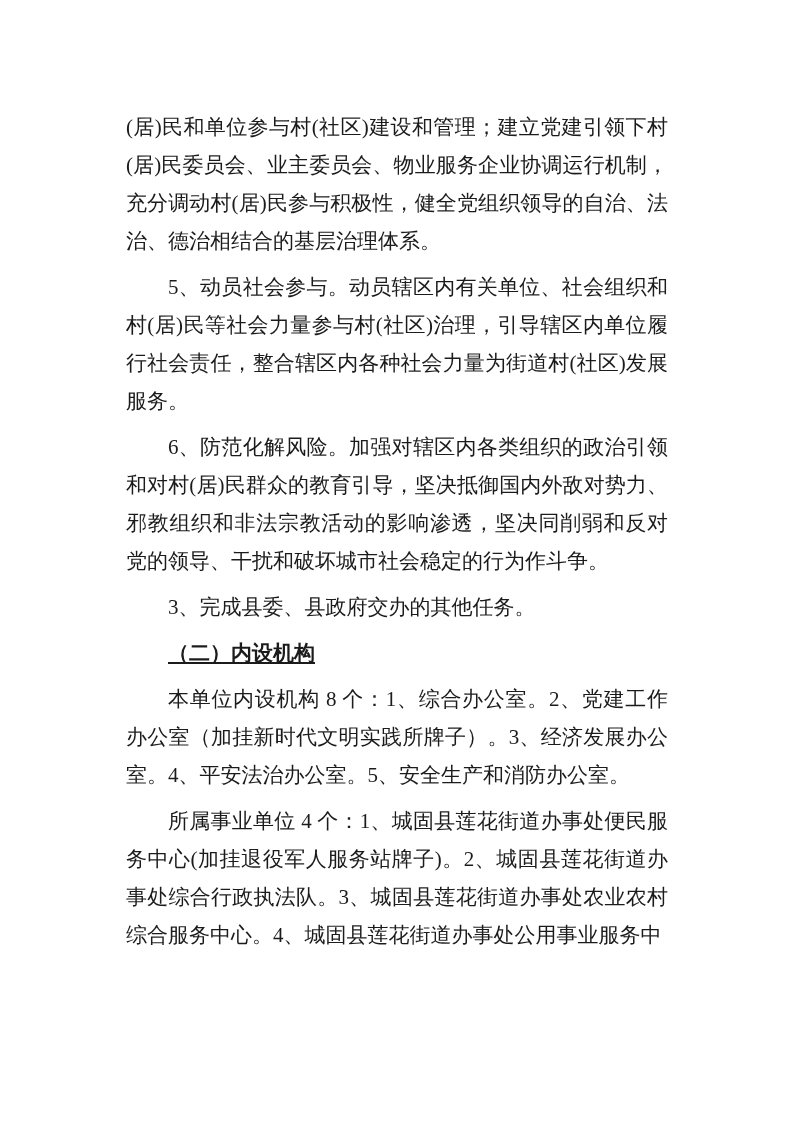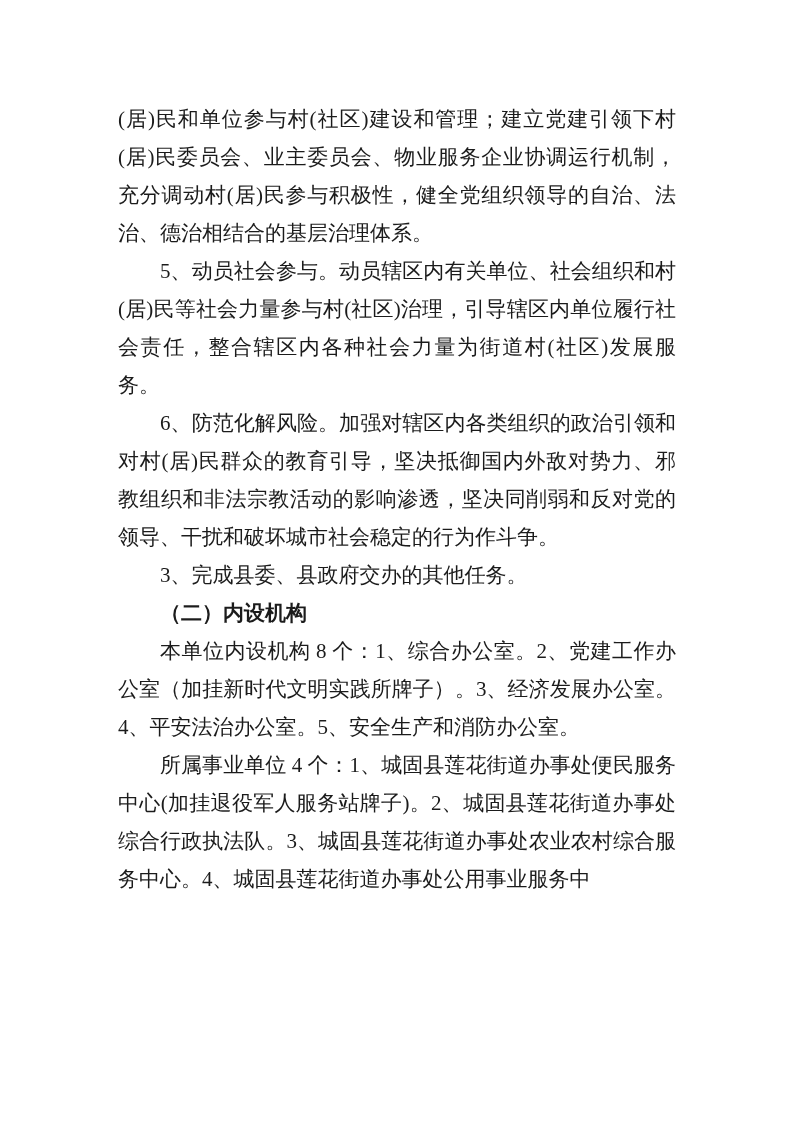--- a/index.html
+++ b/index.html
@@ -19,29 +19,30 @@
   }
   .doc-body {
     font-family: "Liberation Serif", "DejaVu Serif", serif;
     font-size: 21px;
     line-height: 38px;
     color: #1b1b1b;
     text-align: justify;
     text-justify: inter-character;
   }
   .para {
-    margin: 0;
+    margin: 8px;
     padding: 0;
     text-indent: 2em;
   }
   .para.no-indent {
     text-indent: 0;
   }
   .para.heading {
     font-weight: bold;
+    text-decoration: underline;
   }
 </style>
 </head>
 <body>
 
 <div class="page">
   <div class="doc-body">
     <p class="para no-indent">(居)民和单位参与村(社区)建设和管理；建立党建引领下村(居)民委员会、业主委员会、物业服务企业协调运行机制，充分调动村(居)民参与积极性，健全党组织领导的自治、法治、德治相结合的基层治理体系。</p>
     <p class="para">5、动员社会参与。动员辖区内有关单位、社会组织和村(居)民等社会力量参与村(社区)治理，引导辖区内单位履行社会责任，整合辖区内各种社会力量为街道村(社区)发展服务。</p>
     <p class="para">6、防范化解风险。加强对辖区内各类组织的政治引领和对村(居)民群众的教育引导，坚决抵御国内外敌对势力、邪教组织和非法宗教活动的影响渗透，坚决同削弱和反对党的领导、干扰和破坏城市社会稳定的行为作斗争。</p>

